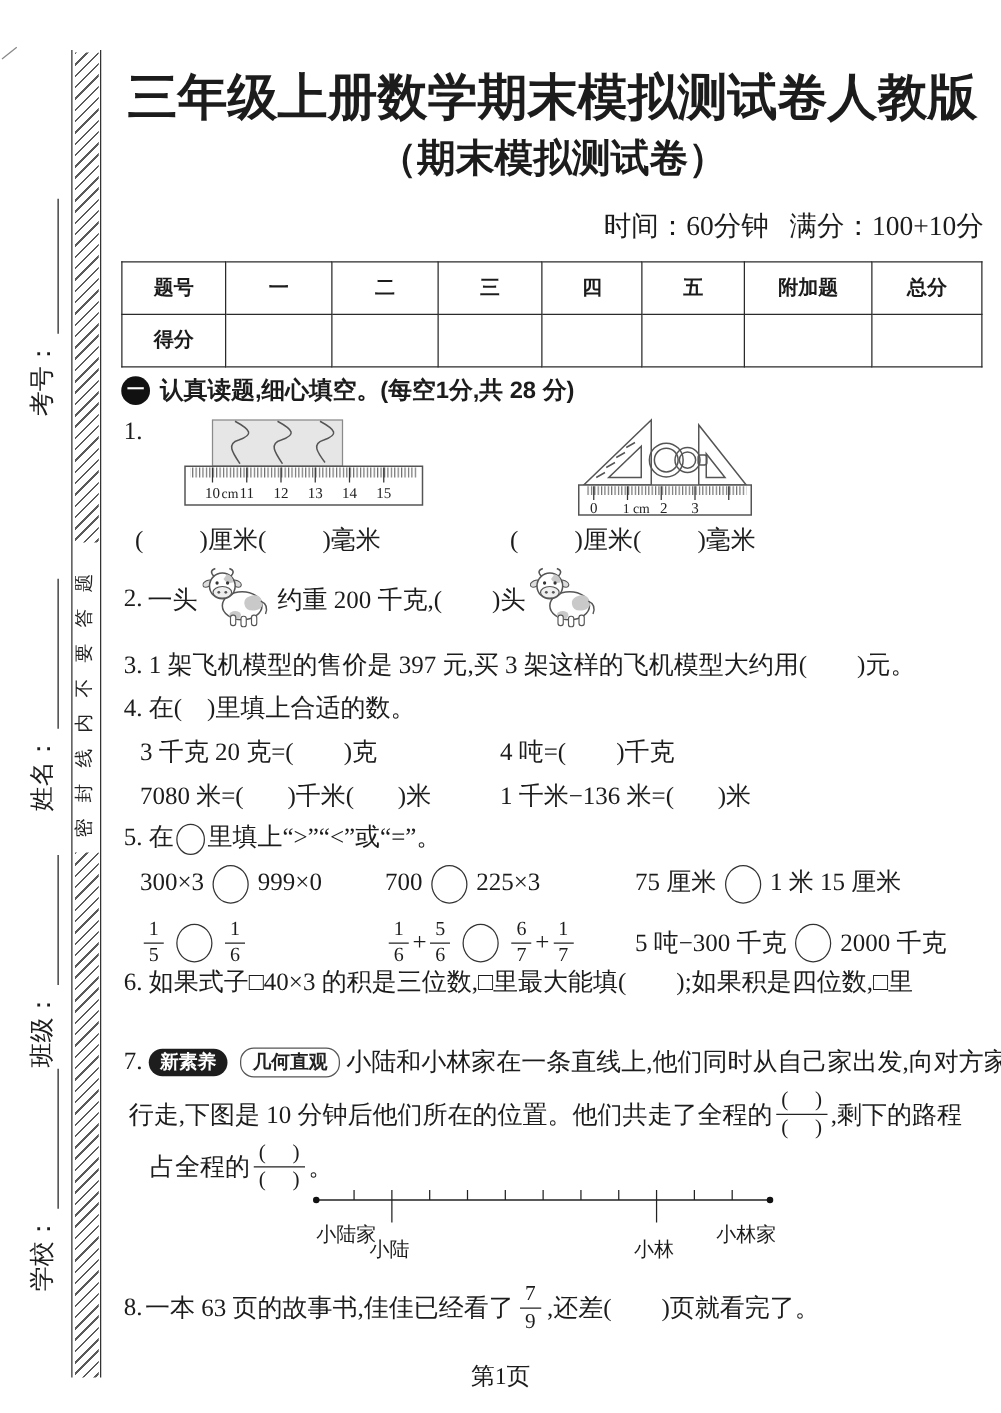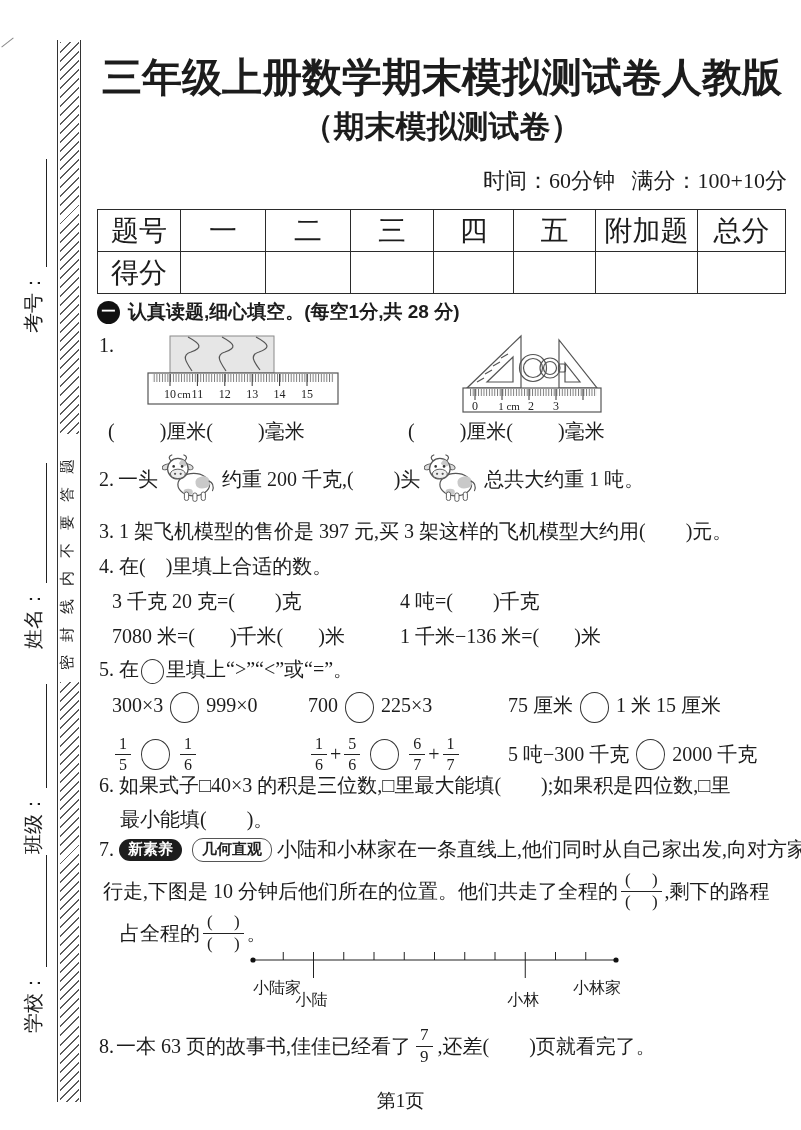--- a/index.html
+++ b/index.html
@@ -18,21 +18,21 @@
   .corner-mark{position:absolute;left:0px;top:42px;width:15px;border-top:1.8px solid #888;
                transform:rotate(-38deg);}
   
   .title{position:absolute;left:97px;top:50px;width:690px;text-align:center;
          font-size:40px;font-weight:600;letter-spacing:0px;}
   .subtitle{position:absolute;left:97px;top:106px;width:690px;text-align:center;
             font-size:31px;font-weight:600;}
   .meta{position:absolute;left:97px;top:166px;width:690px;text-align:right;font-size:22px;}
   
   table.score{position:absolute;left:97px;top:209px;border-collapse:collapse;table-layout:fixed;}
-  table.score td{border:1.5px solid #2b2b2b;height:41px;text-align:center;font-size:28px;padding:0;}
+  table.score td{border:1.5px solid #2b2b2b;height:41px;text-align:center;font-size:16px;padding:0;font-weight:bold;}
   
   .sec{position:absolute;left:97px;top:299px;display:flex;align-items:center;gap:8px;
        font-family:"Liberation Sans","DejaVu Sans",sans-serif;font-weight:700;font-size:19px;}
   .sec-ico{width:23px;height:23px;border-radius:50%;background:#111;color:#fff;
            display:inline-flex;align-items:center;justify-content:center;font-size:14px;flex:0 0 auto;}
   
   .q{position:absolute;font-size:20px;white-space:nowrap;}
   .qflex{display:flex;align-items:center;}
   svg .sk{stroke:#555;fill:none;stroke-width:1.2;}
   svg text{font-family:"Liberation Serif","DejaVu Serif",serif;fill:#222;}
@@ -226,21 +226,20 @@
       <ellipse cx="4.5" cy="13" rx="4.5" ry="2.6" fill="#ddd" stroke="#555" stroke-width="1" transform="rotate(-25 4.5 13)"></ellipse>
       <ellipse cx="29" cy="13" rx="4.5" ry="2.6" fill="#ddd" stroke="#555" stroke-width="1" transform="rotate(25 29 13)"></ellipse>
       <circle cx="17" cy="15" r="11" fill="#fff" stroke="#555" stroke-width="1.3"></circle>
       <path d="M21,5 a6,6 0 0 1 5,7 a7,7 0 0 1 -8,-3 z" fill="#c9c9c9"></path>
       <circle cx="12.5" cy="12.5" r="1.4" fill="#333"></circle>
       <circle cx="21.5" cy="12.5" r="1.4" fill="#333"></circle>
       <ellipse cx="17" cy="20.5" rx="8" ry="5" fill="#eee" stroke="#555" stroke-width="1"></ellipse>
       <circle cx="14" cy="20.5" r="1.2" fill="#555"></circle>
       <circle cx="20" cy="20.5" r="1.2" fill="#555"></circle>
     </svg>
-    <span>总共大约重 1 吨。</span>
   </div>
 
   <div class="q" style="left:99px;top:518px;">
     <span>3.</span>
     <span>1 架飞机模型的售价是 397 元,买 3 架这样的飞机模型大约用(&nbsp;&nbsp;&nbsp;&nbsp;&nbsp;&nbsp;&nbsp;&nbsp;)元。</span>
   </div>
 
   <div class="q" style="left:99px;top:553px;">
     <span>4.</span>
     <span>在(&nbsp;&nbsp;&nbsp;&nbsp;)里填上合适的数。</span>
@@ -298,21 +297,20 @@
   <div class="q" style="left:508px;top:730px;height:48px;display:flex;align-items:center;">
     <span>5 吨−300 千克</span>
       <span class="cmp"></span>
       <span>2000 千克</span>
   </div>
 
   <div class="q" style="left:99px;top:772px;">
     <span>6.</span>
     <span>如果式子□40×3 的积是三位数,□里最大能填(&nbsp;&nbsp;&nbsp;&nbsp;&nbsp;&nbsp;&nbsp;&nbsp;);如果积是四位数,□里</span>
   </div>
-  <div class="q" style="left:120px;top:806px;">最小能填(&nbsp;&nbsp;&nbsp;&nbsp;&nbsp;&nbsp;&nbsp;&nbsp;)。</div>
 
   <div class="q qflex" style="left:99px;top:836px;gap:5px;">
     <span>7.</span>
     <span class="badge-dark">新素养</span>
     <span class="badge-light">几何直观</span>
     <span>小陆和小林家在一条直线上,他们同时从自己家出发,向对方家</span>
   </div>
   <div class="q qflex" style="left:103px;top:866px;height:50px;">
     <span>行走,下图是 10 分钟后他们所在的位置。他们共走了全程的</span>
     <span class="frac" style="font-size:17px;">

